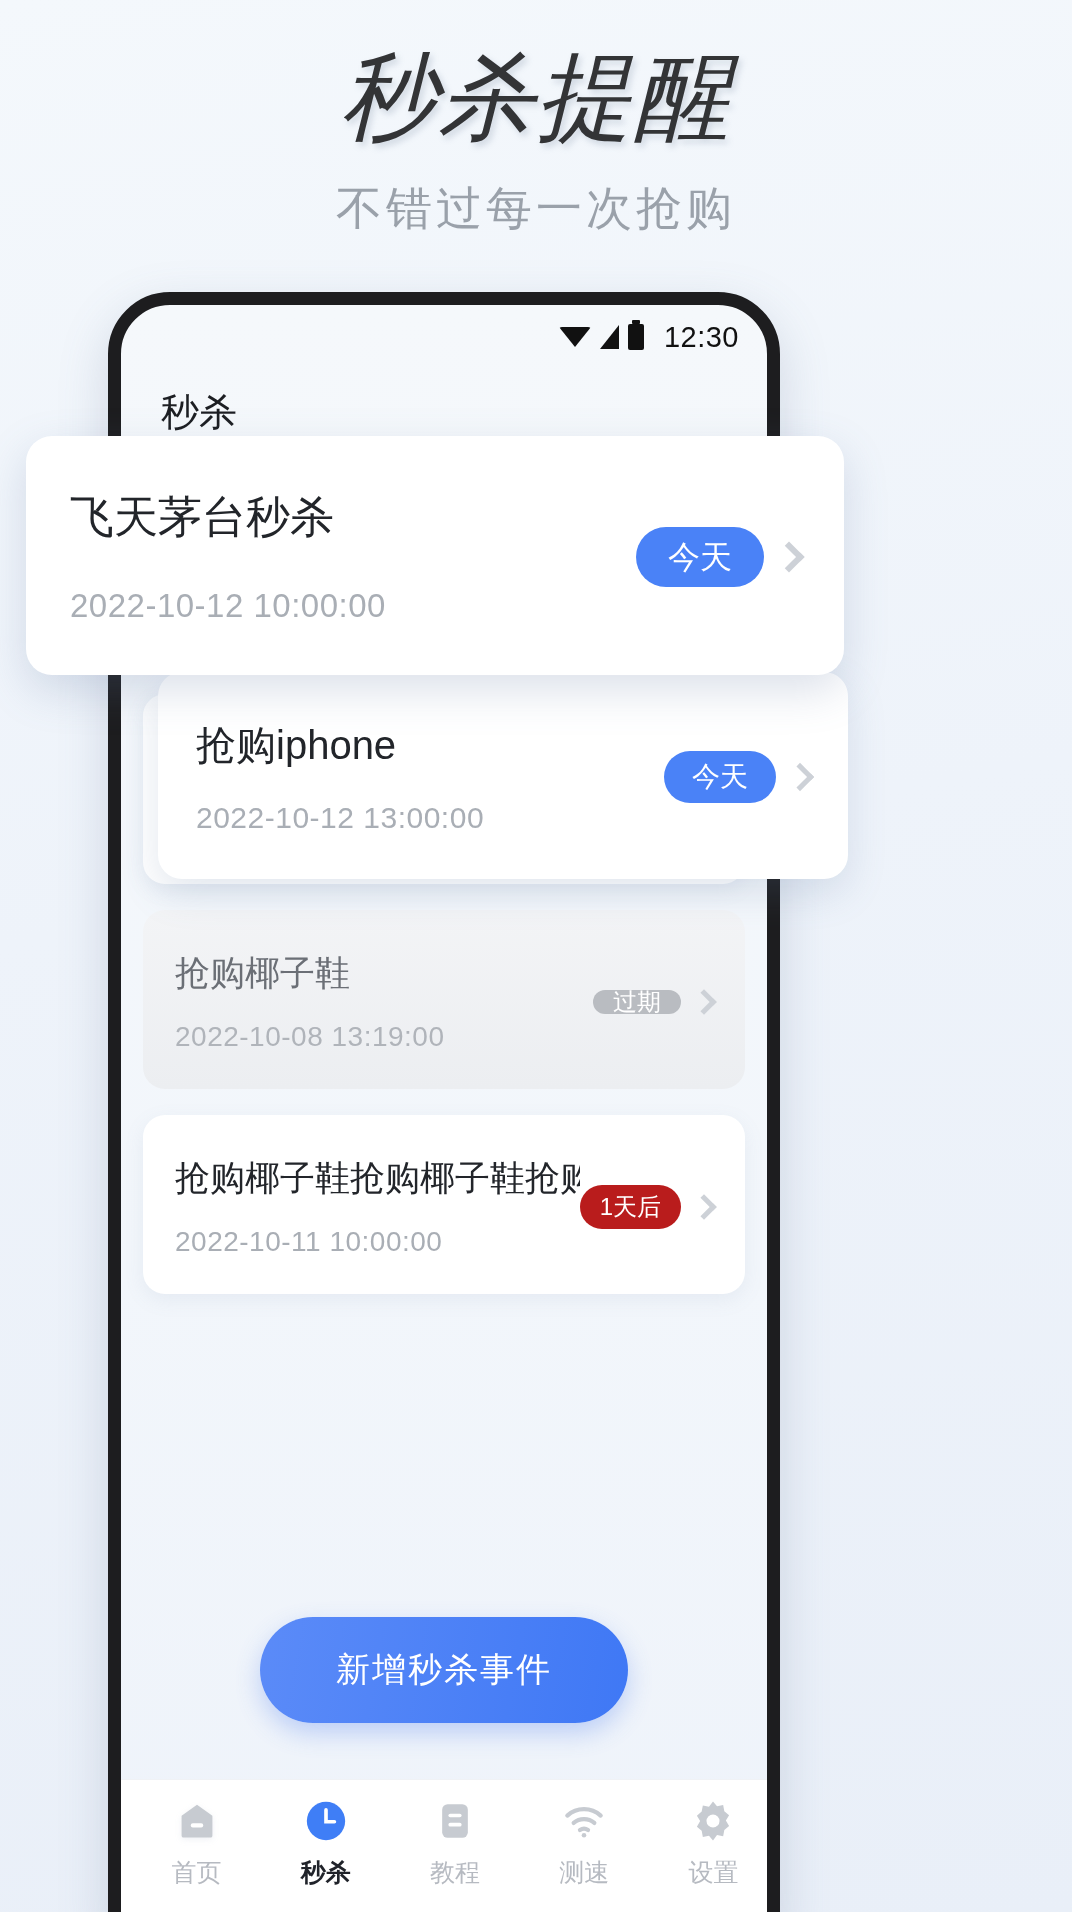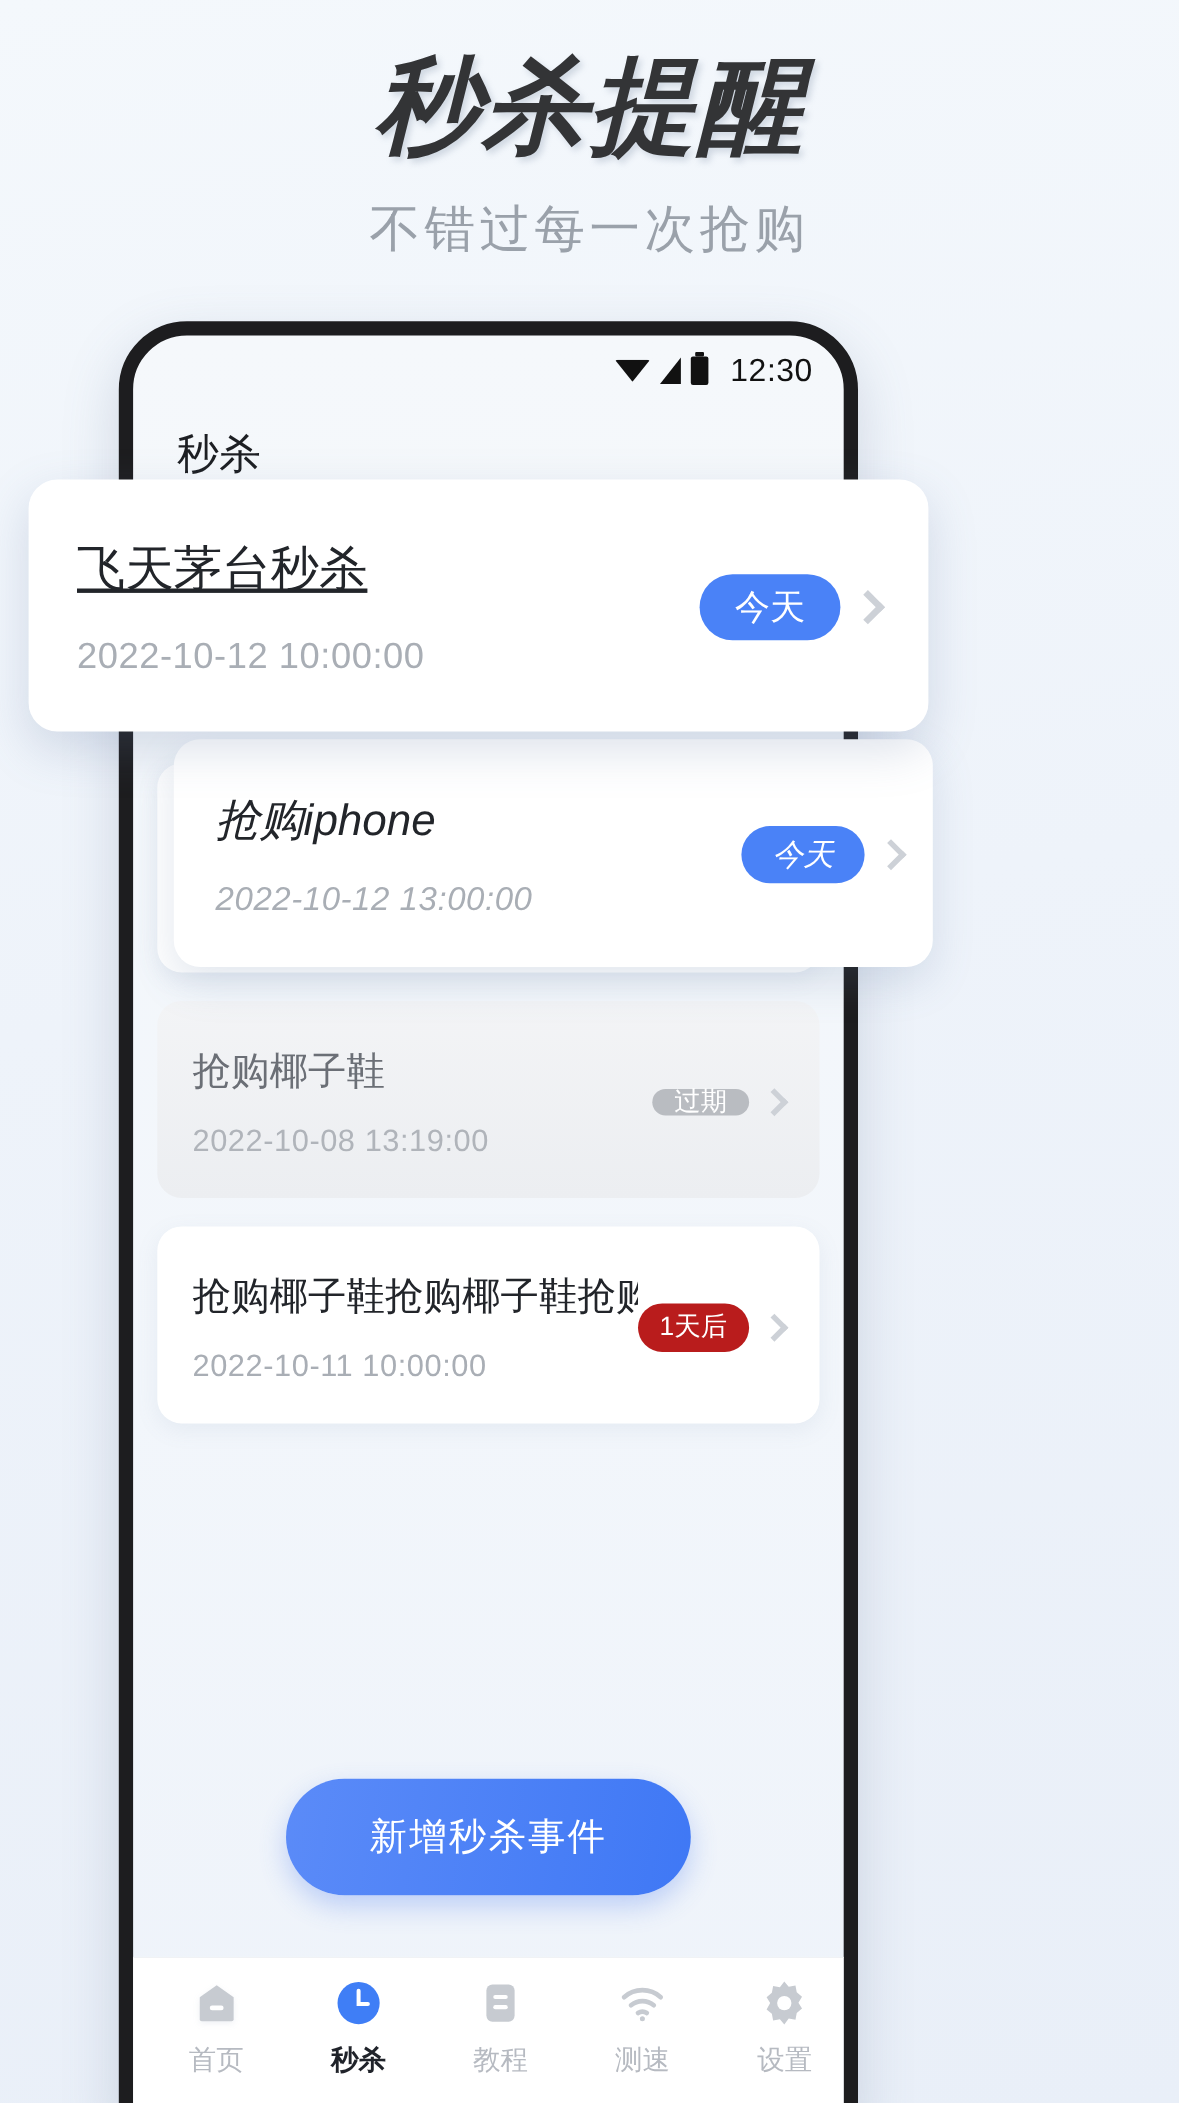--- a/index.html
+++ b/index.html
@@ -8,21 +8,21 @@
     font-family: "Liberation Sans", "DejaVu Sans", sans-serif;
     background: linear-gradient(170deg, #f4f8fc 0%, #eef3fa 45%, #e9eff8 100%);
     position: relative;
     overflow: hidden;
   }
 
   
   .promo { text-align:center; padding-top:42px; }
   .promo-title {
     font-size: 96px;
-    font-weight: 700;
+    font-weight: 400;
     font-style: italic;
     letter-spacing: 2px;
     color: #333436;
     line-height: 1.15;
     text-shadow: 3px 4px 6px rgba(120,135,160,.28);
   }
   .promo-sub {
     margin-top: 26px;
     font-size: 46px;
     color: #9aa1aa;
@@ -134,36 +134,35 @@
   .card.float {
     position:absolute;
     left: 26px;
     top: 436px;
     width: 818px;
     padding: 52px 44px 50px 44px;
     border-radius: 26px;
     box-shadow: 0 16px 44px rgba(95,120,160,.22);
     z-index: 30;
   }
-  .card.float .card-title { font-size: 44px; margin-bottom: 30px; text-decoration: underline; }
+  .card.float .card-title { font-size: 44px; margin-bottom: 40px; }
   .card.float .card-date  { font-size: 33px; }
   .card.float .badge.blue { font-size:32px; padding:14px 32px; }
   .card.float .chev { width:22px;height:22px;border-width:6px; }
 
   
   .card.raised {
     position:absolute;
     left: 158px;
     top: 672px;
     width: 690px;
-    padding: 46px 28px 44px 38px;
+    padding: 46px 38px 44px 38px;
     border-radius: 24px;
     box-shadow: 0 14px 38px rgba(95,120,160,.18);
     z-index: 20;
-    font-style: italic;
   }
   .card.raised .card-title { font-size: 40px; margin-bottom:28px; }
   .card.raised .card-date  { font-size:30px; }
   .card.raised .badge.blue { font-size:28px; padding:12px 28px; }
   .card.raised .chev { width:20px;height:20px; }
 
   .spacer-card { height: 190px; margin-bottom:26px; border-radius:22px; background:#fff; box-shadow:0 6px 20px rgba(115,135,165,.10);}
   .spacer-card.ghost { visibility:hidden; }
 
   

